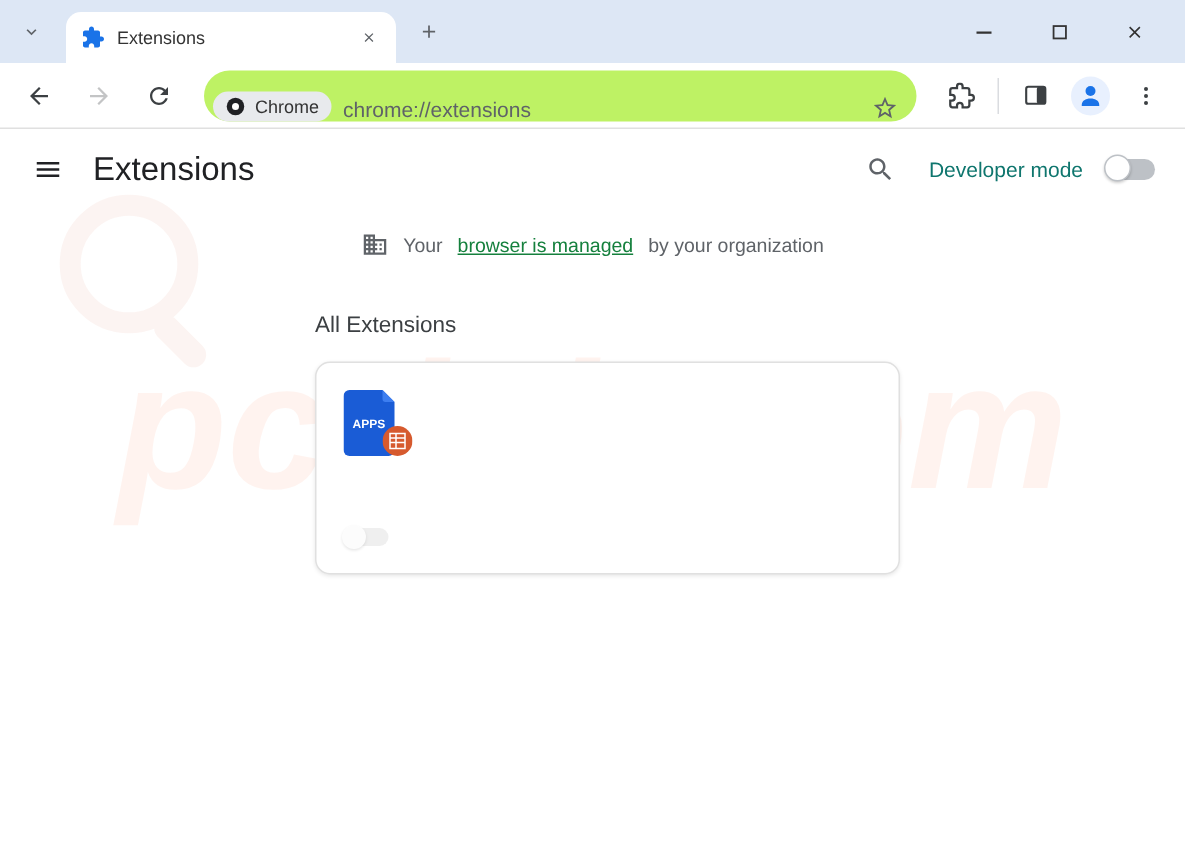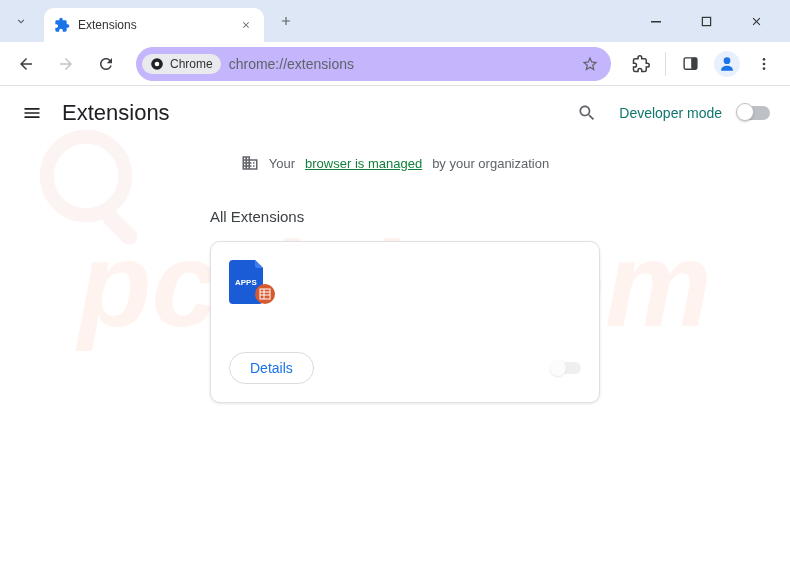--- a/index.html
+++ b/index.html
@@ -17,21 +17,21 @@
     .tab-title { font-size: 12px; color: #333; flex: 1; }
     .tab-close { width: 16px; height: 16px; display: flex; align-items: center; justify-content: center; }
     .new-tab { width: 28px; height: 28px; display: flex; align-items: center; justify-content: center; margin-left: 8px; }
     .window-controls { margin-left: auto; display: flex; gap: 22px; padding-right: 20px; }
     .window-btn { width: 28px; height: 28px; display: flex; align-items: center; justify-content: center; }
     
     
     .toolbar { height: 44px; background: #fff; display: flex; align-items: center; padding: 0 10px; gap: 8px; border-bottom: 1px solid #e0e0e0; position: relative; z-index: 2; }
     .nav-btn { width: 32px; height: 32px; display: flex; align-items: center; justify-content: center; border-radius: 50%; }
     .nav-btn.disabled { opacity: 0.3; }
-    .addressbar { flex: 1; height: 34px; background: #c4b5fd; border-radius: 17px; display: flex; align-items: center; padding: 0 12px; gap: 8px; margin: 0 6px; }
+    .addressbar { flex: 1; height: 34px; background: #bef264; border-radius: 17px; display: flex; align-items: flex-end; padding: 0 12px; gap: 8px; margin: 0 6px; }
     .chrome-chip { display: flex; align-items: center; gap: 6px; background: #e8eaed; padding: 3px 8px; border-radius: 12px; margin-left: -6px; }
     .chrome-chip-text { font-size: 12px; color: #333; }
     .url-text { font-size: 14px; color: #5f6368; }
     .addr-right { margin-left: auto; display: flex; align-items: center; gap: 10px; }
     .toolbar-icon { width: 32px; height: 32px; display: flex; align-items: center; justify-content: center; }
     .profile-icon { width: 26px; height: 26px; border-radius: 50%; background: #e8f0fe; display: flex; align-items: center; justify-content: center; }
     
     
     .ext-header { height: 54px; display: flex; align-items: center; padding: 0 20px; position: relative; z-index: 2; }
     .hamburger { width: 24px; height: 24px; margin-right: 18px; display: flex; align-items: center; justify-content: center; }
@@ -209,19 +209,18 @@
         <svg width="20" height="20" viewBox="0 0 20 20" style="position:absolute;bottom:-4px;right:-6px;">
           <circle cx="10" cy="10" r="10" fill="#d65a2e"></circle>
           <rect x="5" y="5" width="10" height="10" fill="none" stroke="#fff" stroke-width="1"></rect>
           <line x1="5" y1="8" x2="15" y2="8" stroke="#fff" stroke-width="1"></line>
           <line x1="5" y1="11" x2="15" y2="11" stroke="#fff" stroke-width="1"></line>
           <line x1="9" y1="5" x2="9" y2="15" stroke="#fff" stroke-width="1"></line>
         </svg>
       </div>
     </div>
     <div class="ext-card-bottom">
-      <button class="details-btn">Details</button>
       <div class="card-toggle">
         <div class="card-toggle-thumb"></div>
       </div>
     </div>
   </div>
 </div>
 
 </body></html>

